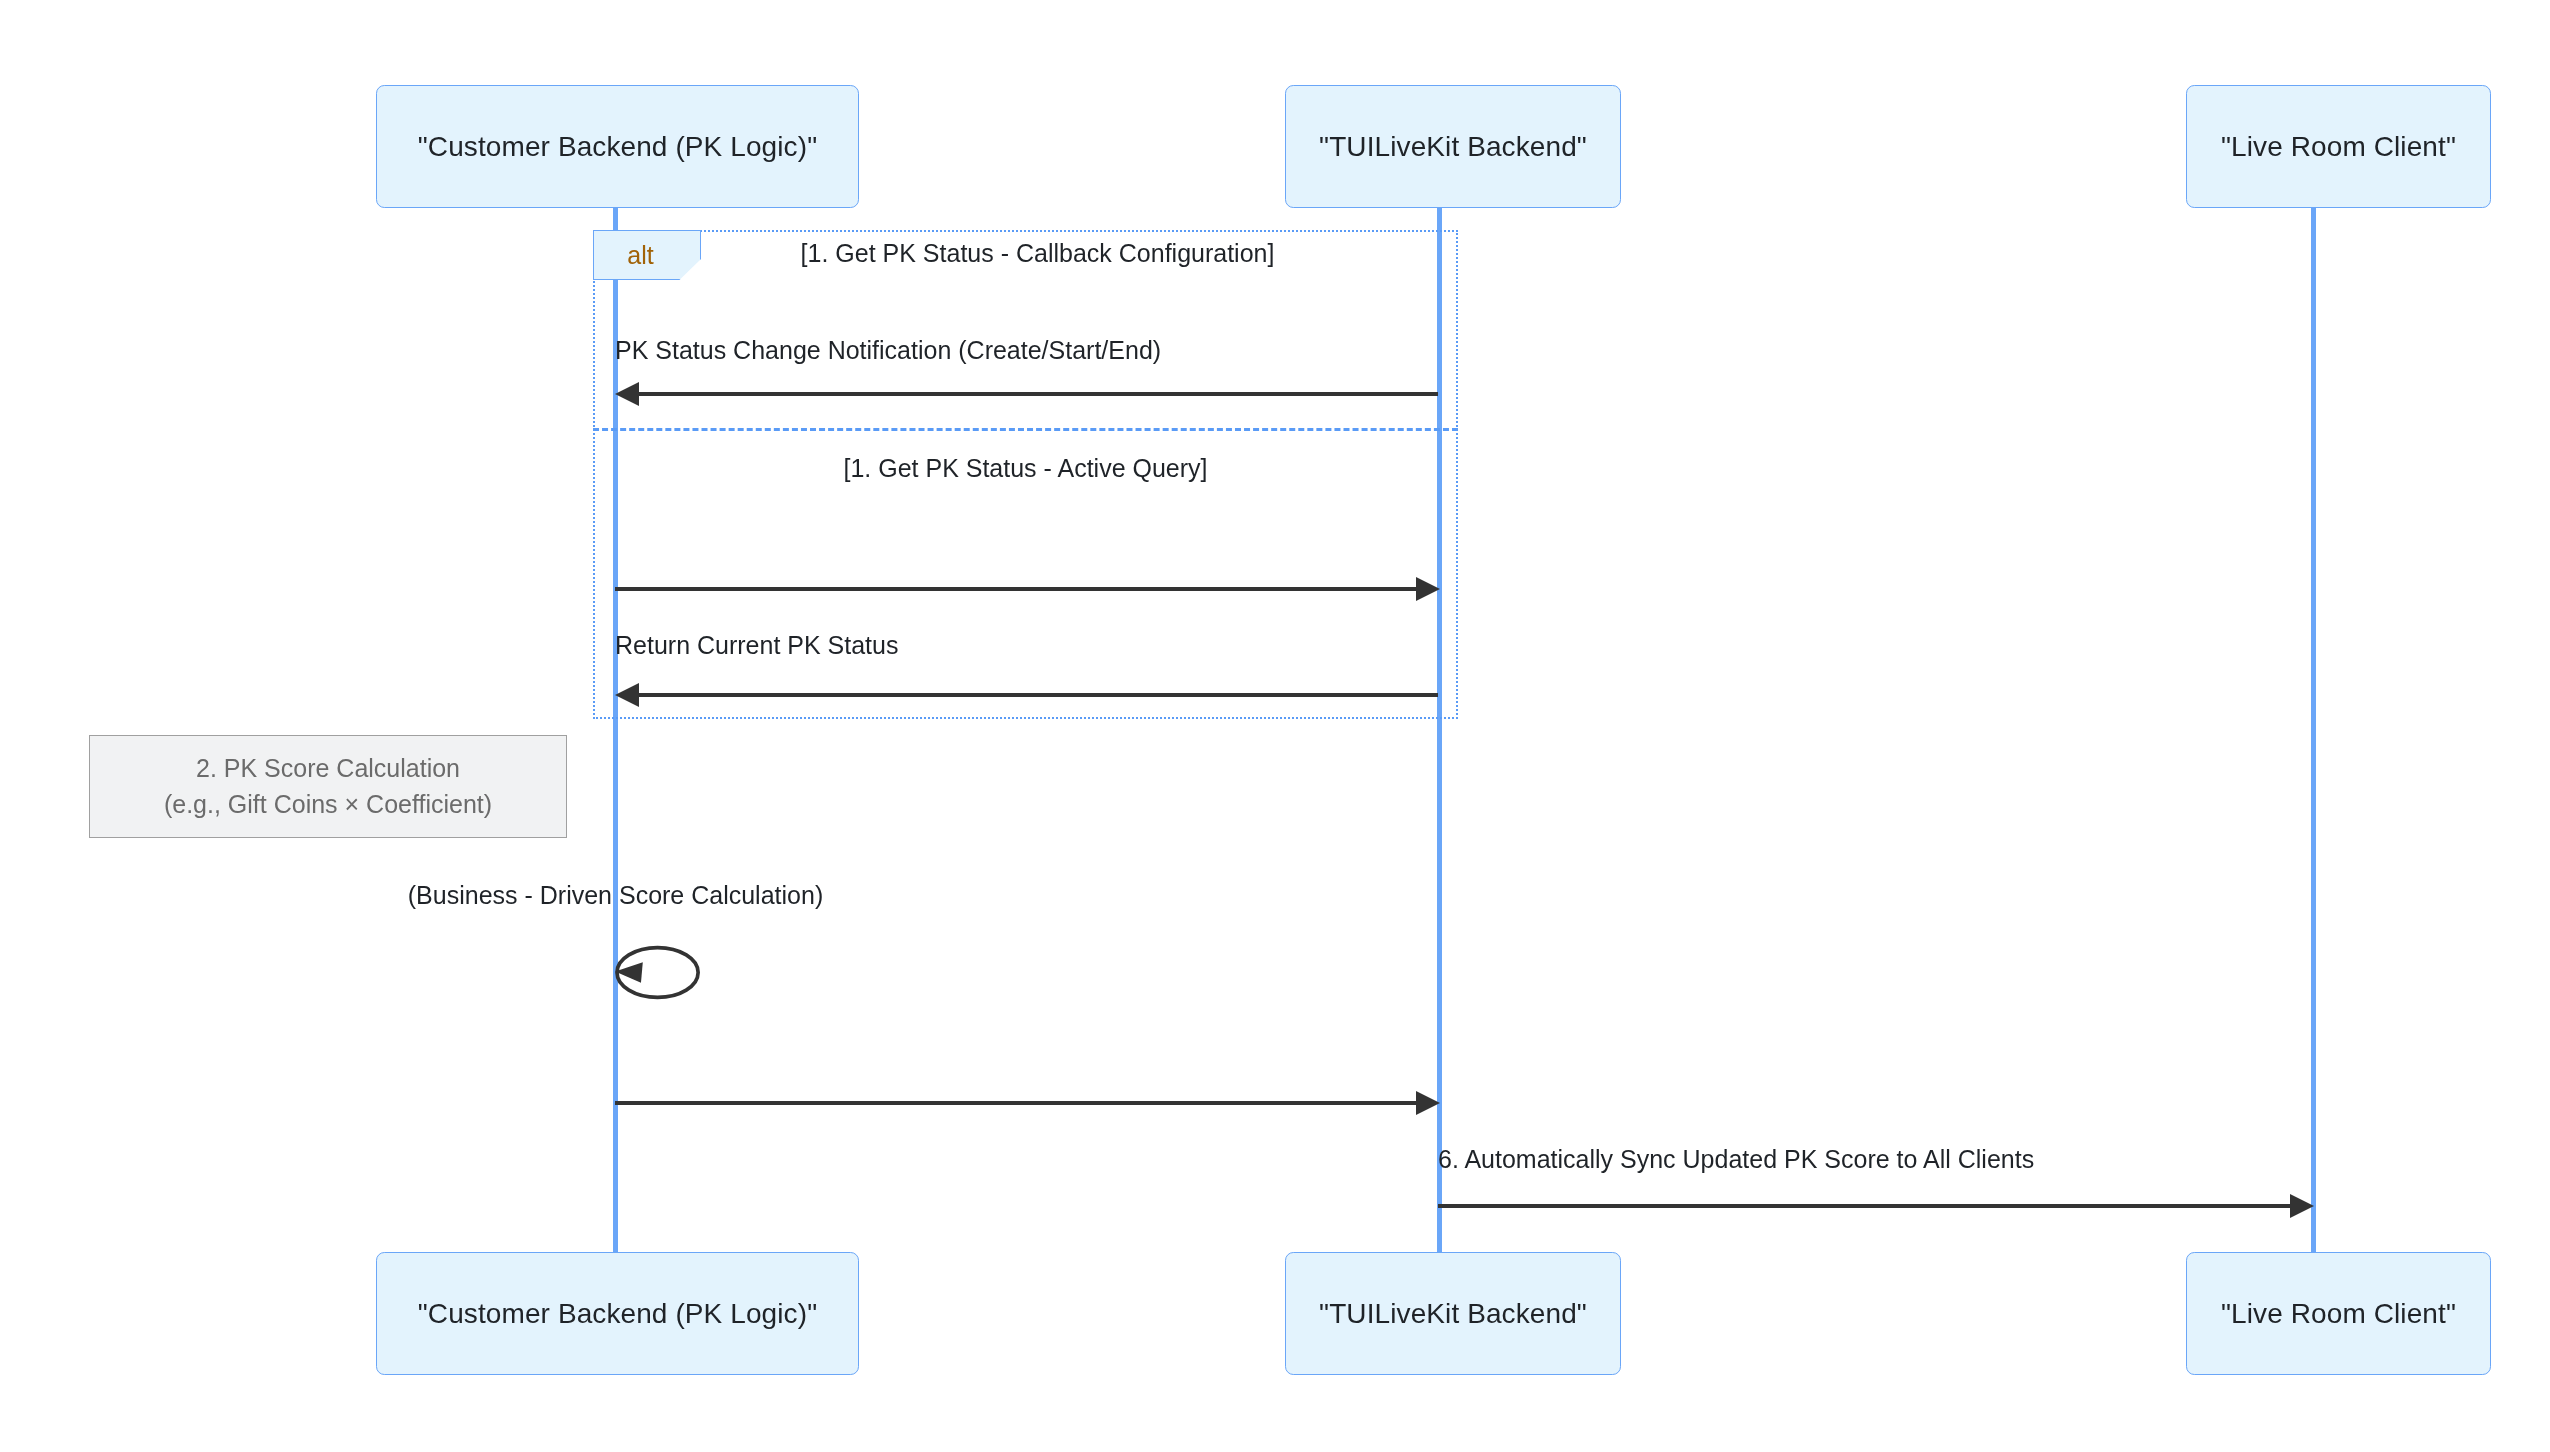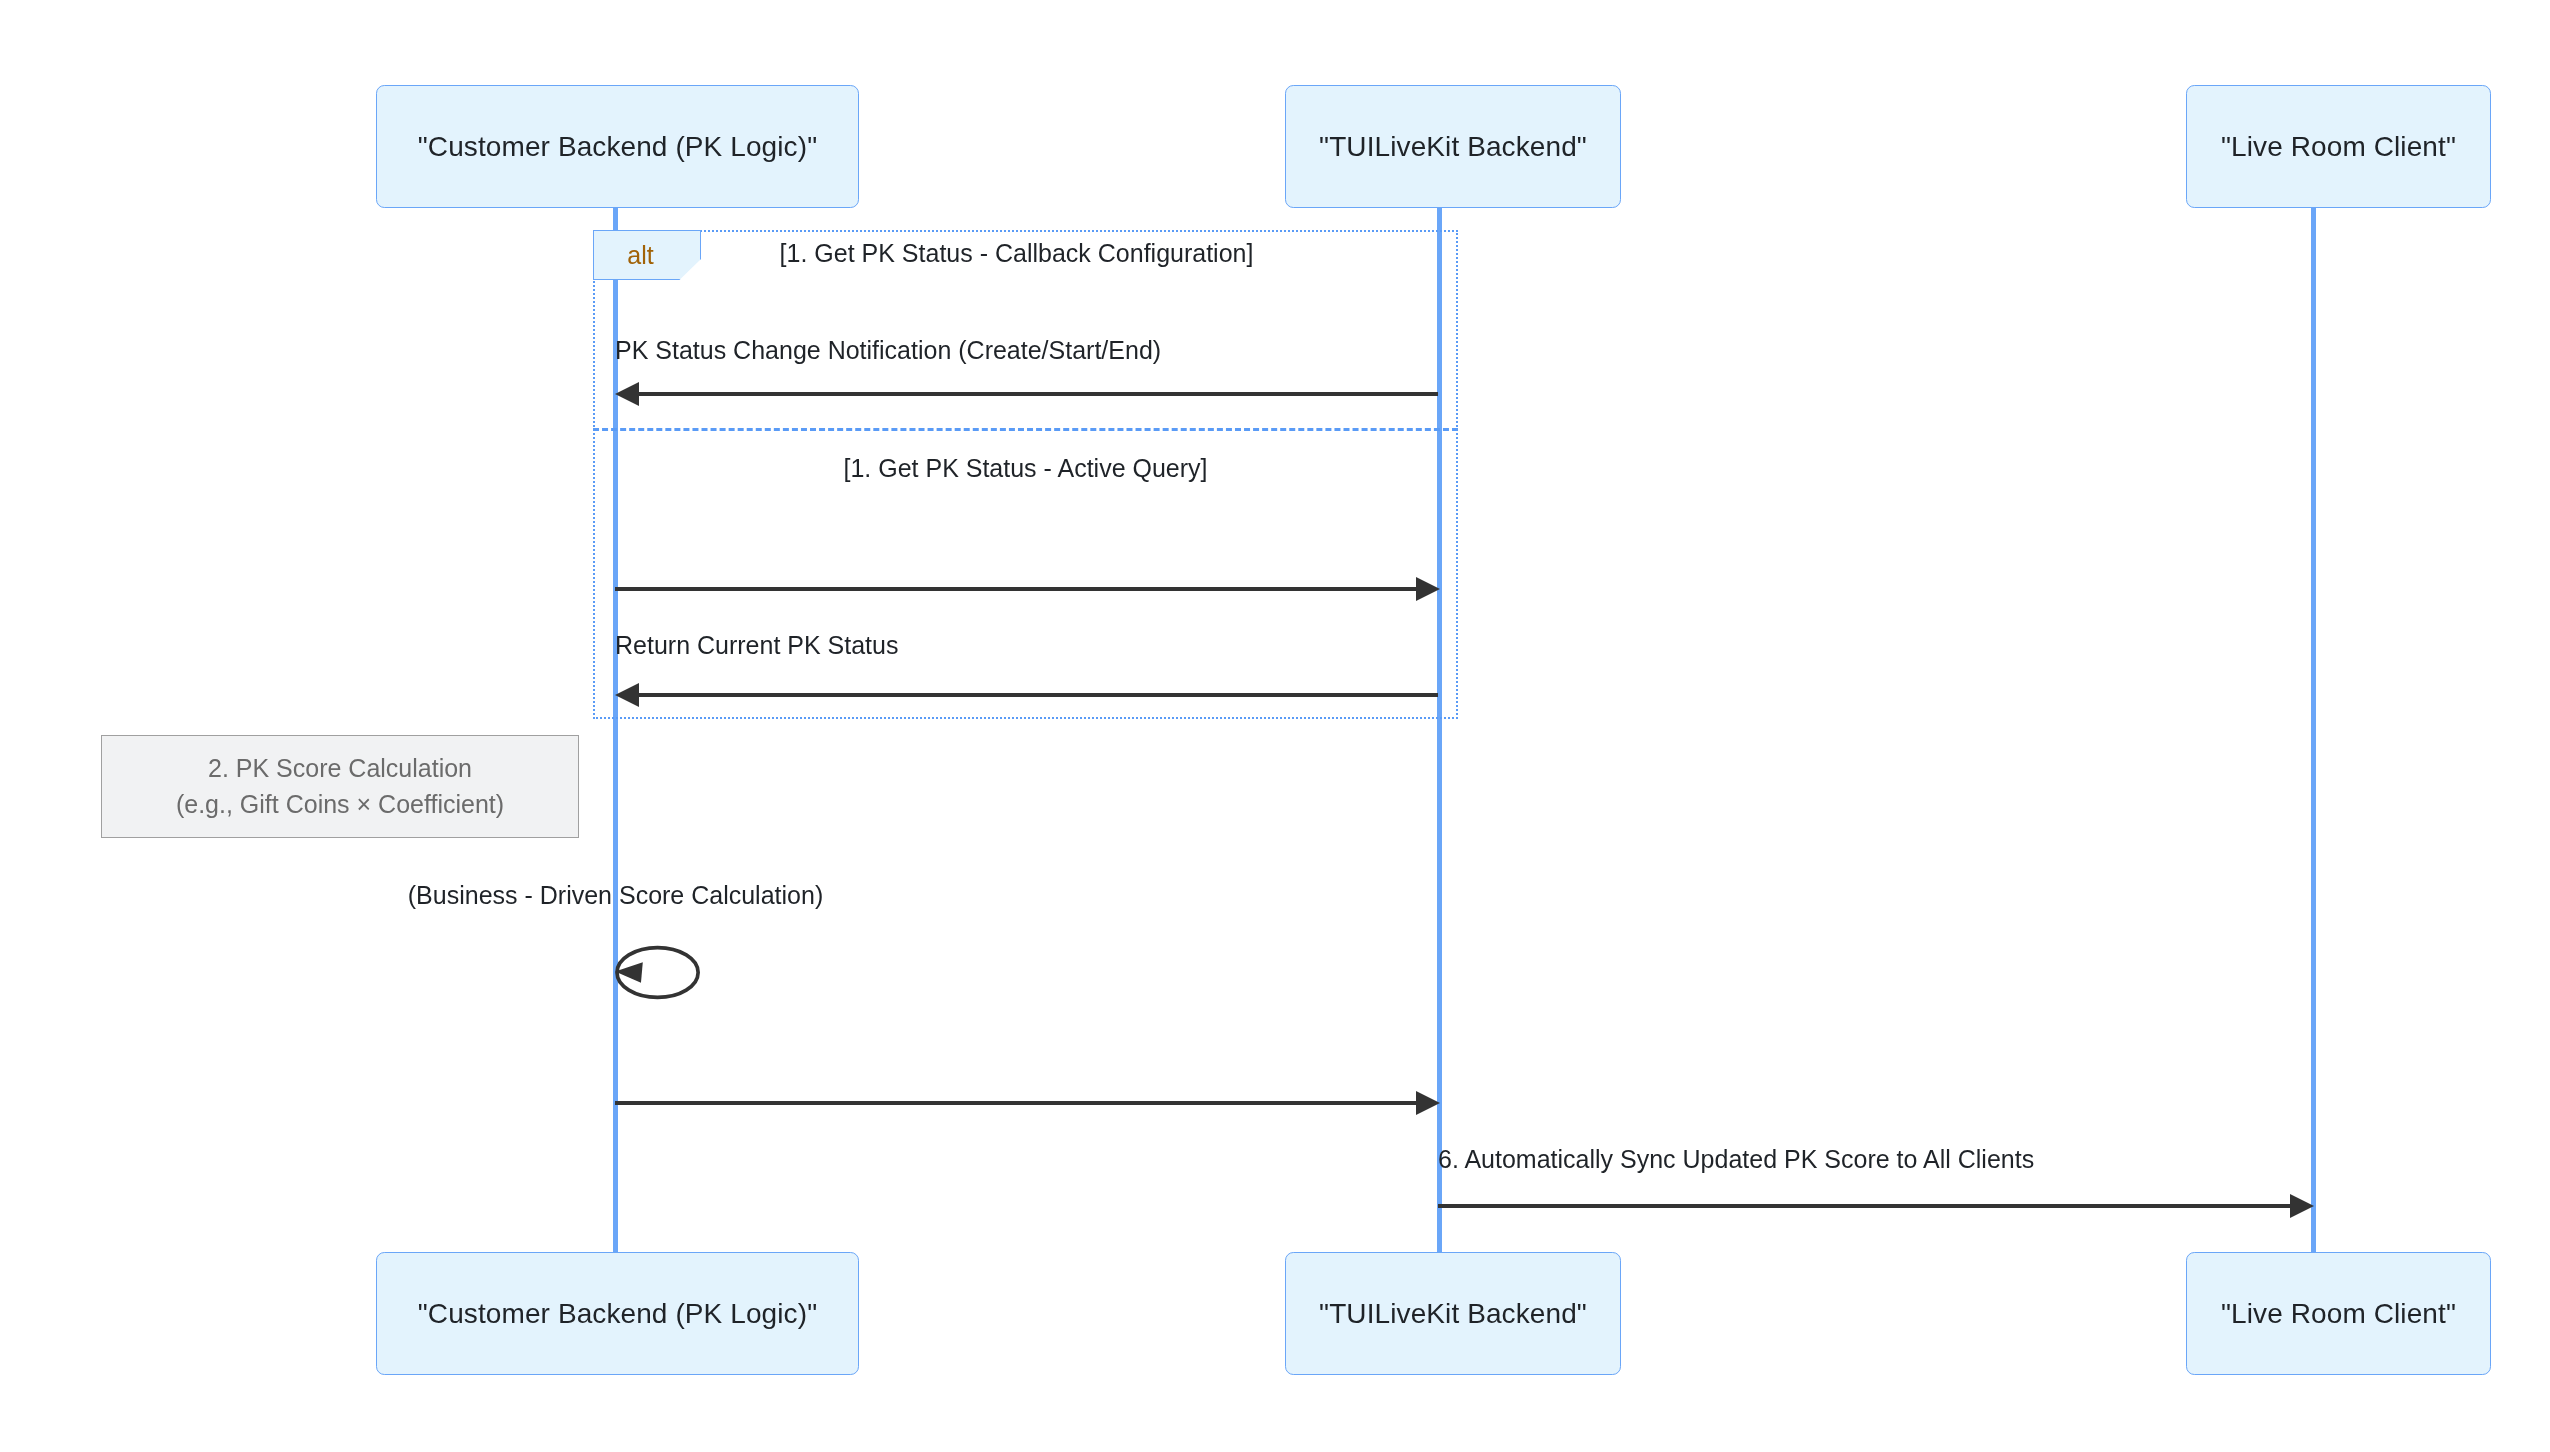--- a/index.html
+++ b/index.html
@@ -107,21 +107,20 @@
     border: 1.9px solid #a0a0a0;
     color: #6b6b6b;
     font-size: 25px;
     line-height: 1.42;
     display: flex;
     flex-direction: column;
     align-items: center;
     justify-content: center;
     text-align: center;
     white-space: nowrap;
-    margin-left: 12px;
   }
 </style>
 </head>
 <body>
 
 <div id="canvas">
 
   <div class="lifeline" style="left:613px; top:205px; height:1047px;"></div>
   <div class="lifeline" style="left:1437px; top:205px; height:1047px;"></div>
   <div class="lifeline" style="left:2311px; top:205px; height:1047px;"></div>
@@ -135,21 +134,21 @@
   <div class="participant" style="left:2186px; top:85px; width:305px; height:123px;">
     <span>"Live Room Client"</span>
   </div>
 
   <div class="frame" style="left:593px; top:230px; width:865px; height:489px;"></div>
 
   <div class="frame-tag" style="left:593px; top:230px; width:108px; height:50px;">
     <span>alt</span>
   </div>
 
-  <div class="frame-cond" style="left:584px; top:239px; width:865px;">
+  <div class="frame-cond" style="left:605px; top:239px; width:865px;">
     <span>[1. Get PK Status - Callback Configuration]</span>
   </div>
 
   <div class="frame-divider" style="left:593px; top:428px; width:865px;"></div>
 
   <div class="frame-cond" style="left:593px; top:454px; width:865px;">
     <span>[1. Get PK Status - Active Query]</span>
   </div>
 
   <div class="msg-label" style="left:615px; top:336px; width:823px;">

